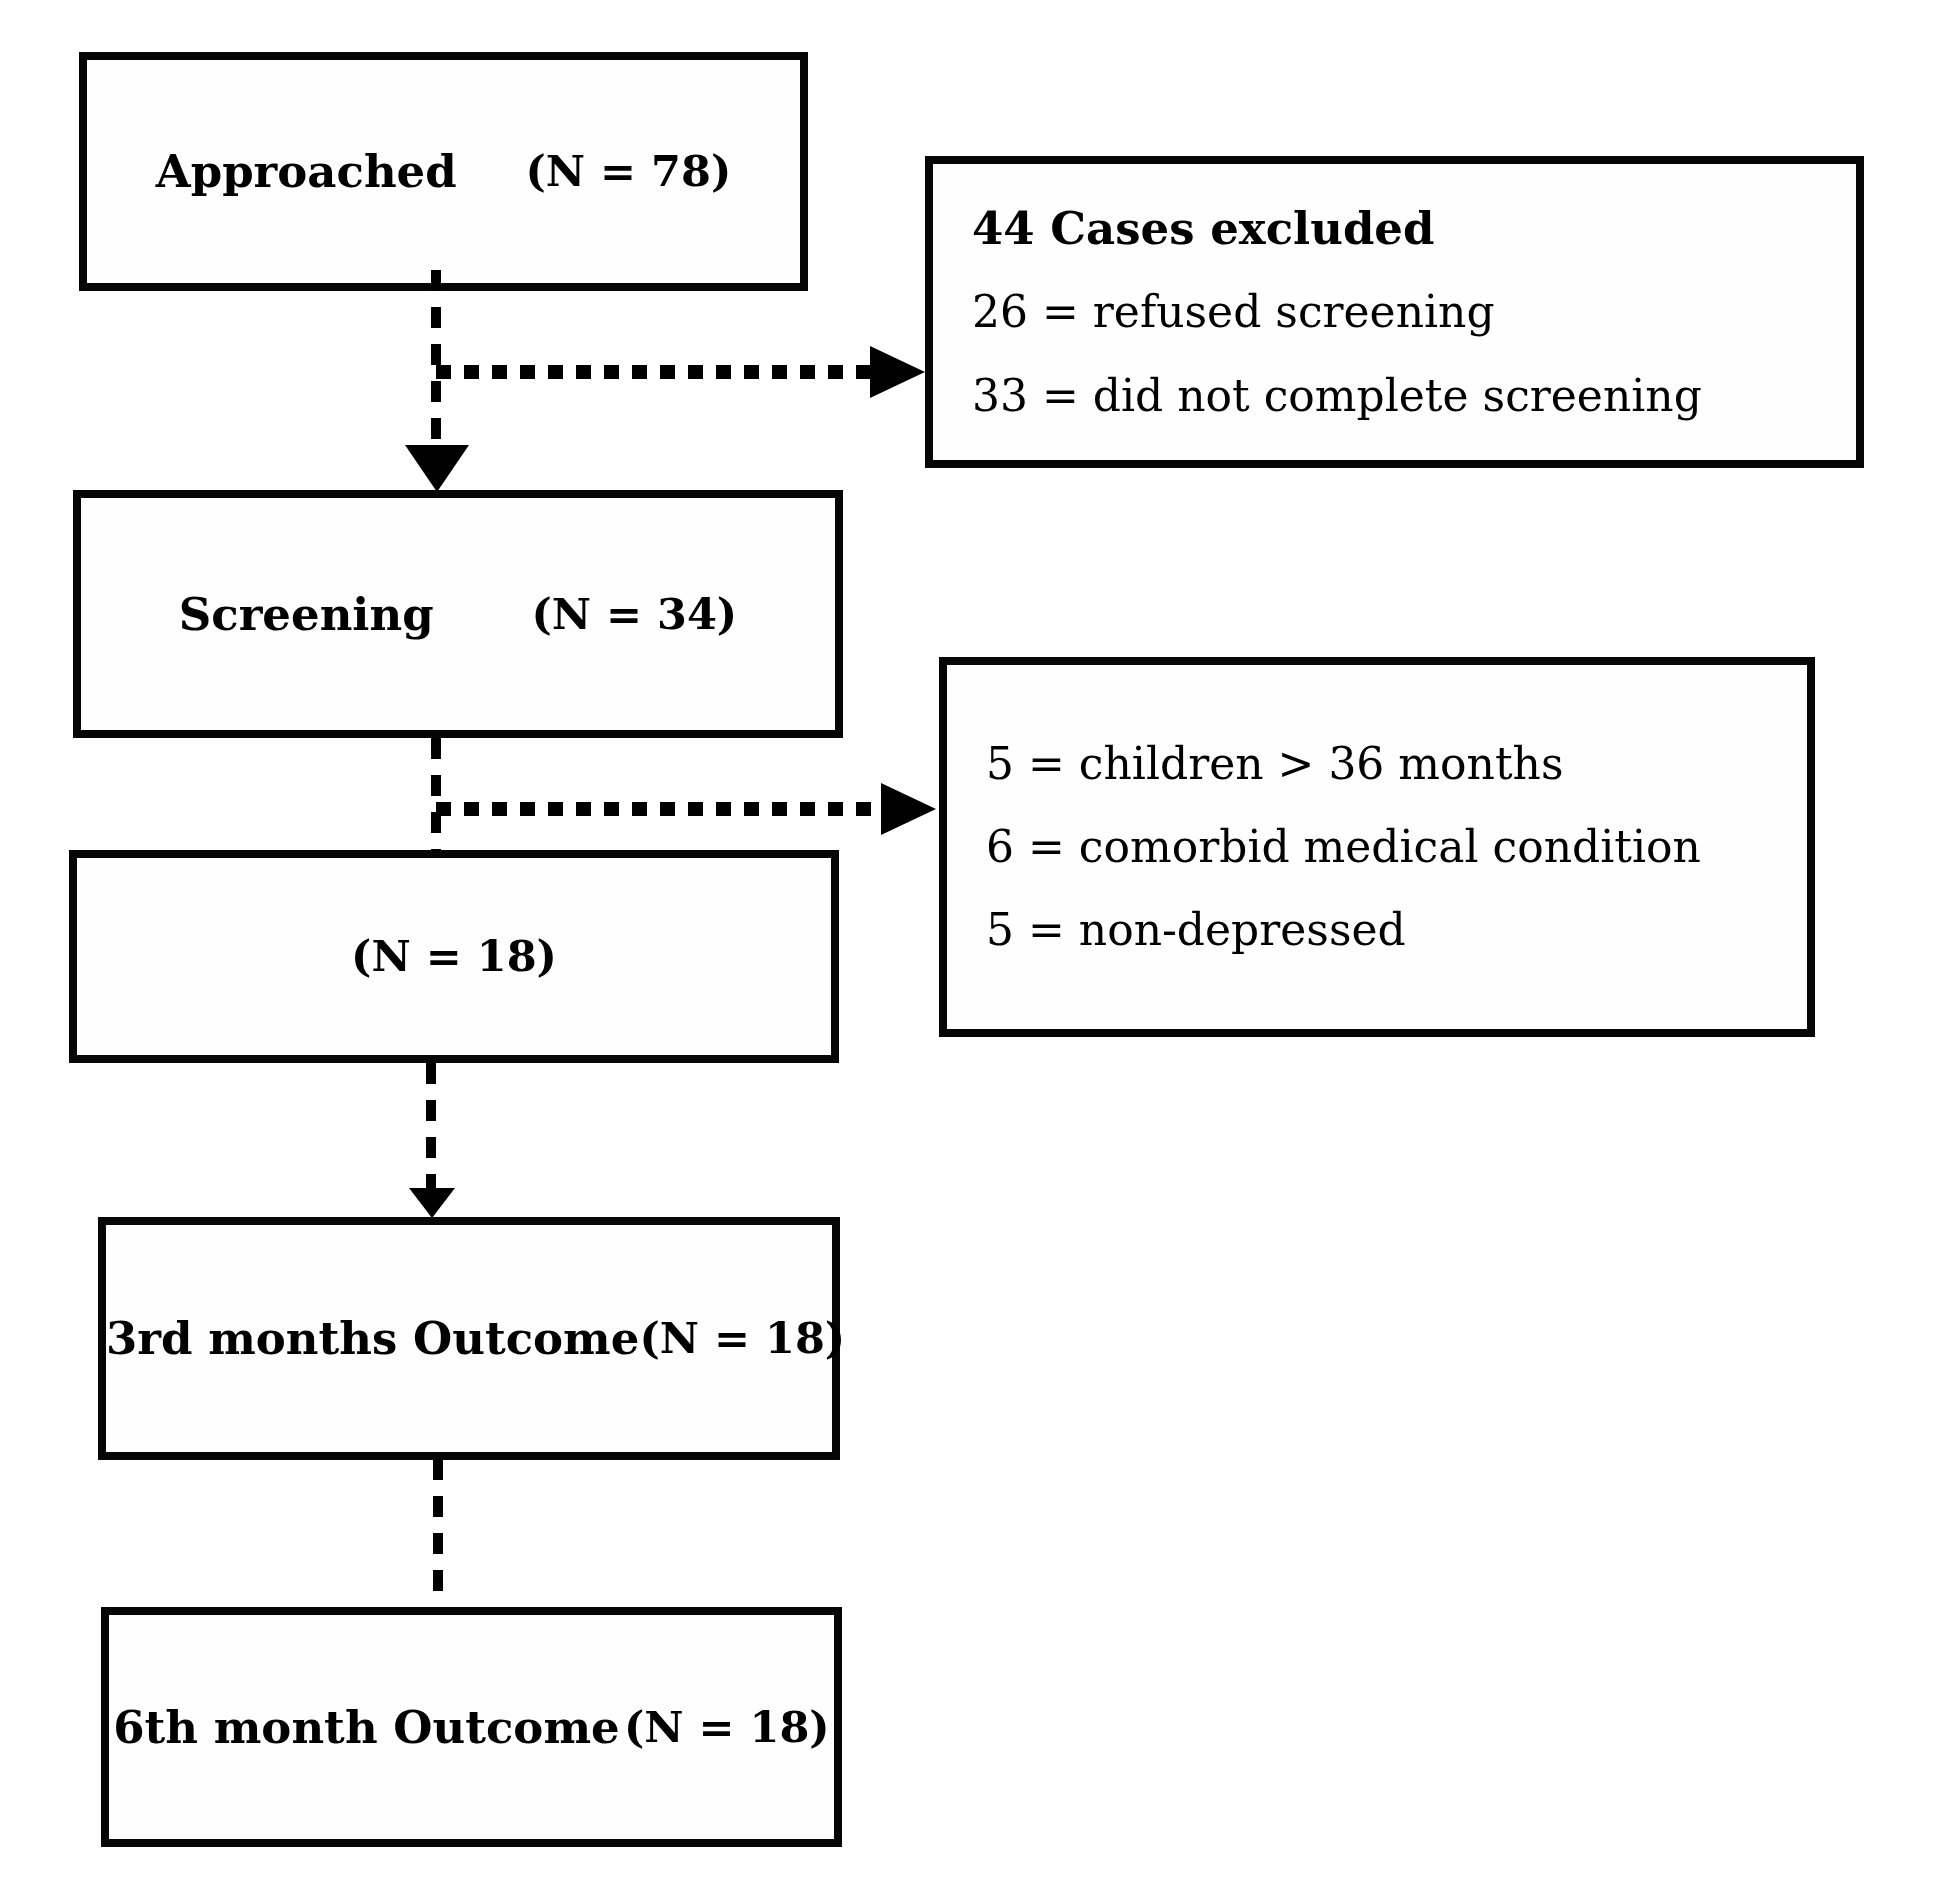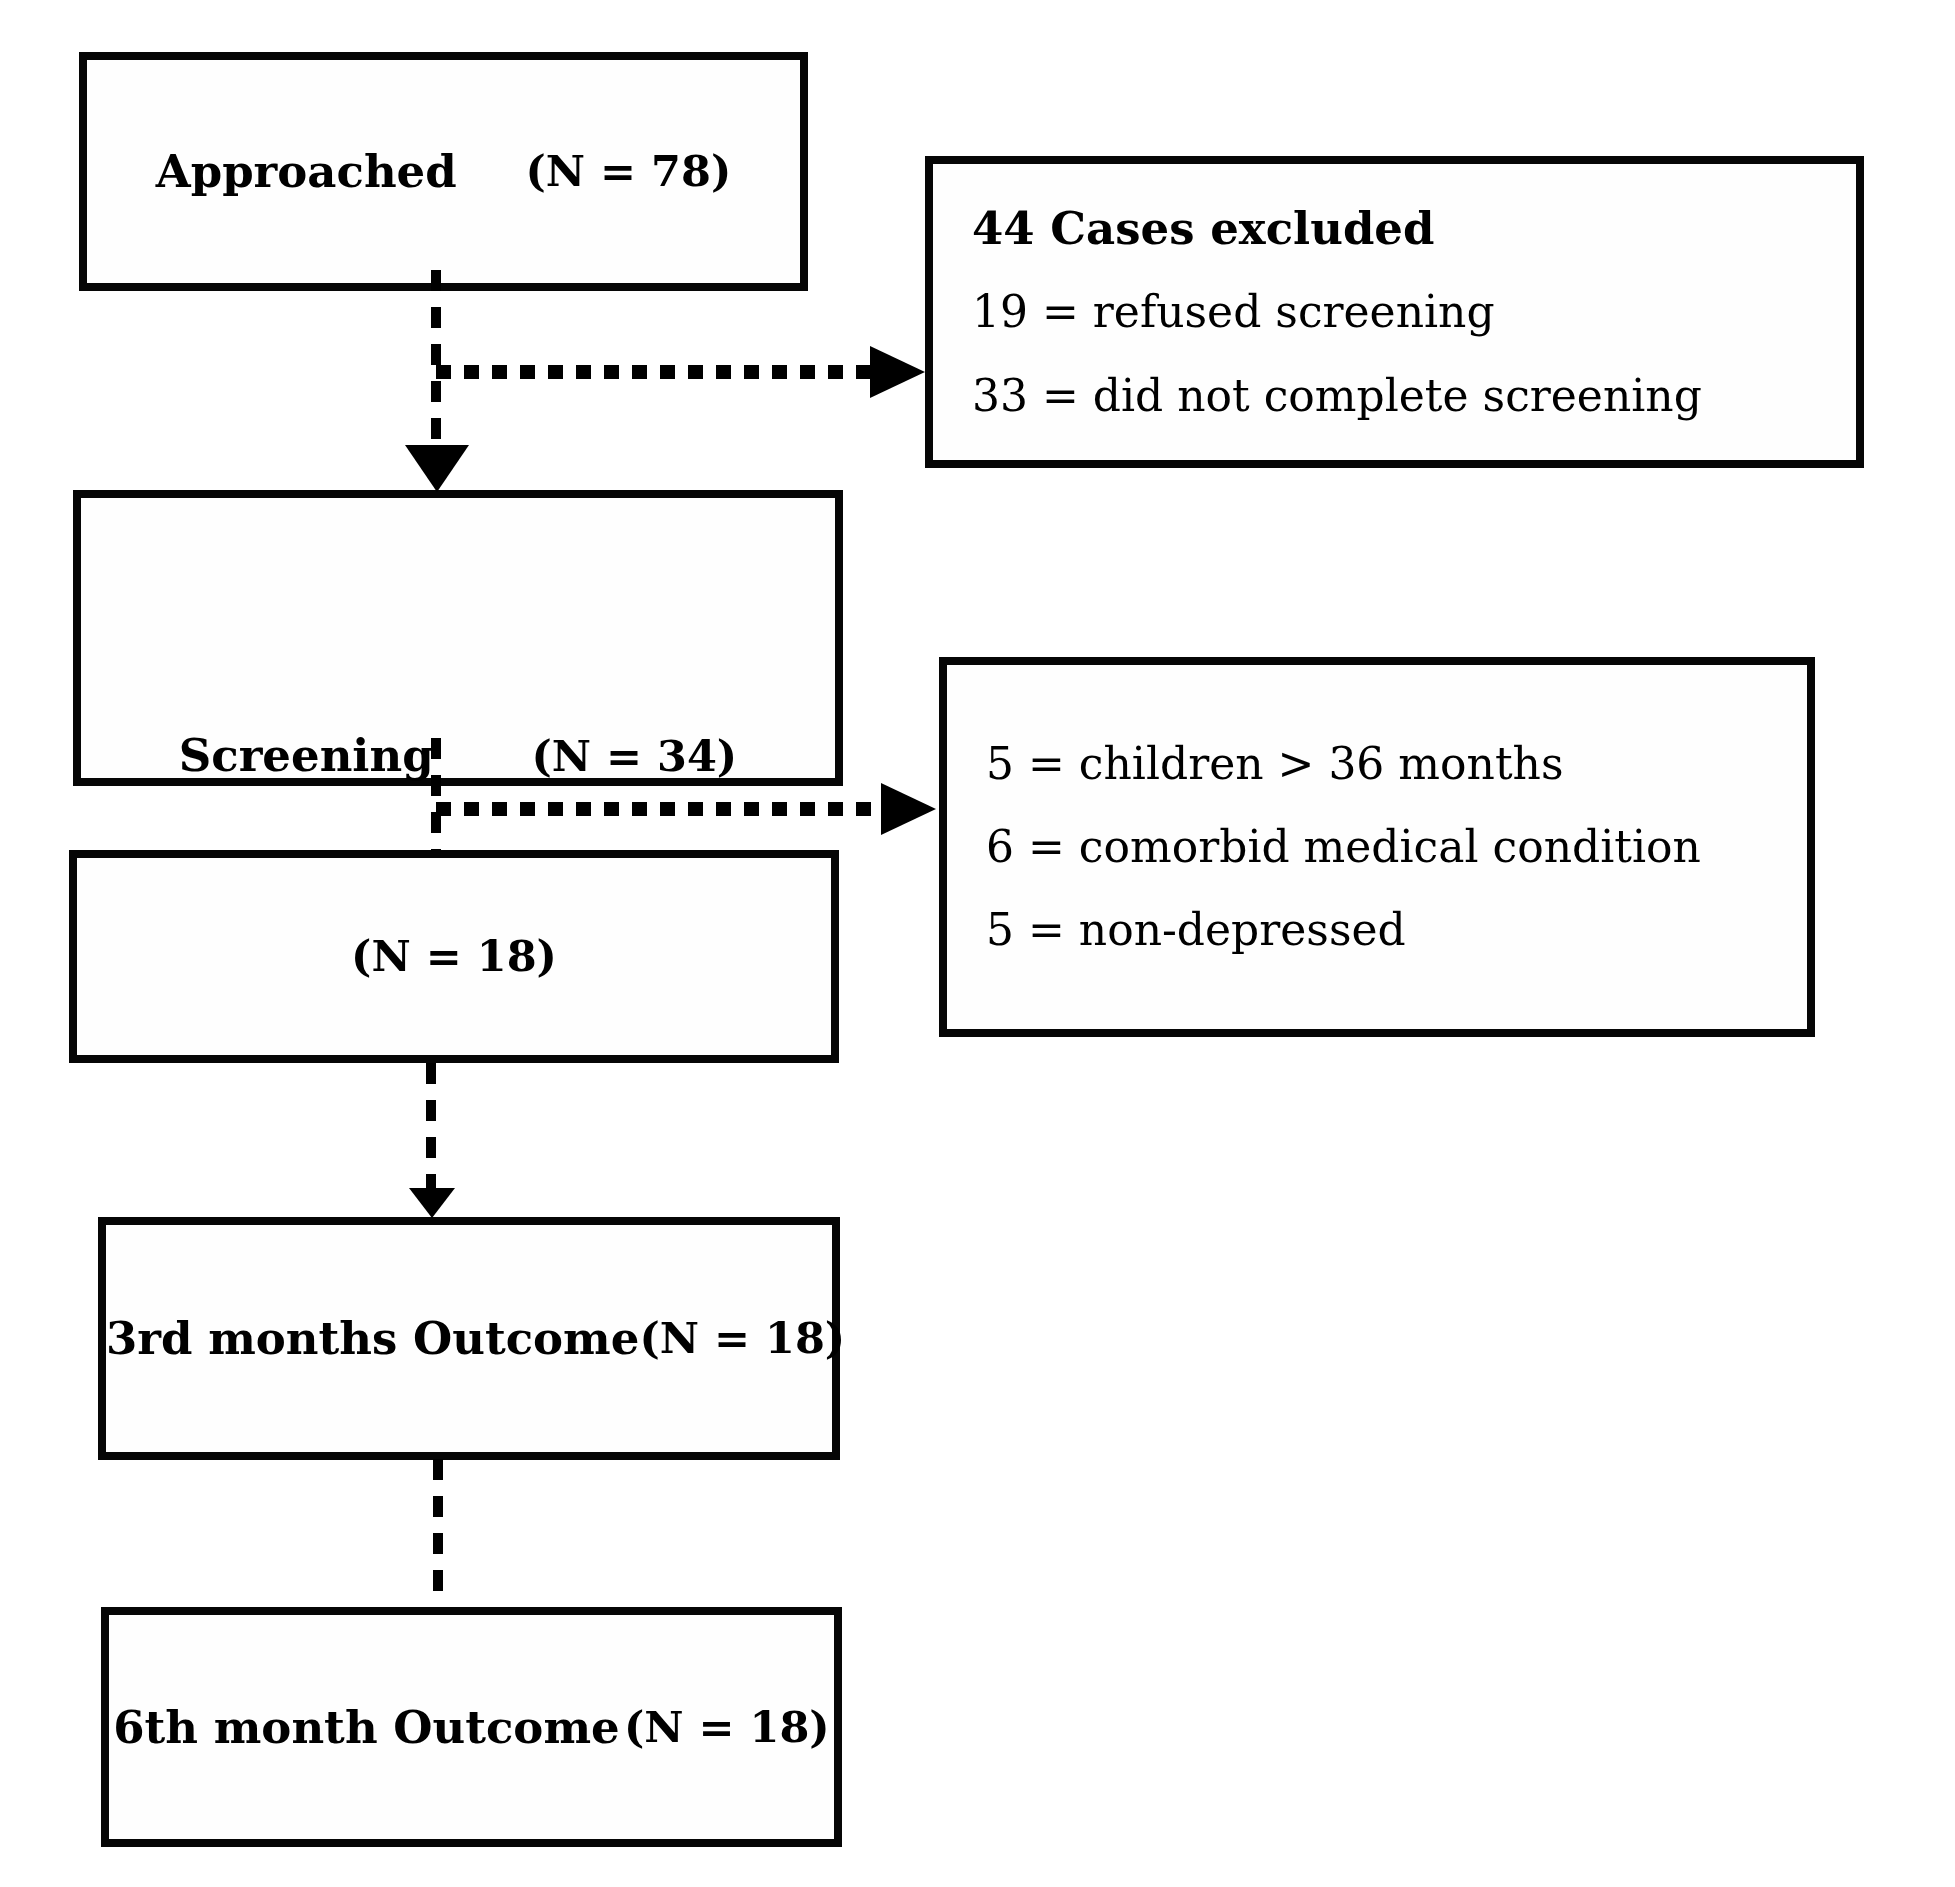--- a/index.html
+++ b/index.html
@@ -65,21 +65,21 @@
     border-top: 47px solid #000;
   }
   .arrow-down.small {
     border-left-width: 23px;
     border-right-width: 23px;
     border-top-width: 30px;
   }
 
   
   #box1 { left: 79px;  top: 52px;   width: 729px; height: 239px; }
-  #box2 { left: 73px;  top: 490px;  width: 770px; height: 296px; align-items: flex-end; }
+  #box2 { left: 73px;  top: 490px;  width: 770px; height: 248px; }
   #box3 { left: 69px;  top: 850px; width: 770px; height: 213px; }
   #box4 { left: 98px;  top: 1217px; width: 742px; height: 243px; }
   #box5 { left: 101px;  top: 1607px; width: 741px; height: 240px; }
 
   #excl1 { left: 925px; top: 156px;  width: 939px; height: 312px; }
   #excl2 { left: 939px; top: 657px; width: 876px; height: 380px; }
 
   #v1 { left: 431px; top: 270px;  height: 180px; }
   #ad1 { left: 405px; top: 445px; }
   #h1 { left: 436px; top: 365px;  width: 435px; }
@@ -118,21 +118,21 @@
     <div class="nval">(N = 18)</div>
   </div>
 
   <div class="fbox" id="box5">
     <div class="title">6th month Outcome</div>
     <div class="nval">(N = 18)</div>
   </div>
 
   <div class="ebox" id="excl1">
     <div class="ehdr">44 Cases excluded</div>
-    <div class="eitem">19 = refused screening</div>
+    <div class="eitem">26 = refused screening</div>
     <div class="eitem">33 = did not complete screening</div>
   </div>
 
   <div class="ebox" id="excl2">
     <div class="eitem">5 = children &gt; 36 months</div>
     <div class="eitem">6 = comorbid medical condition</div>
     <div class="eitem">5 = non-depressed</div>
   </div>
 
   <div class="vdash" id="v1"></div>

